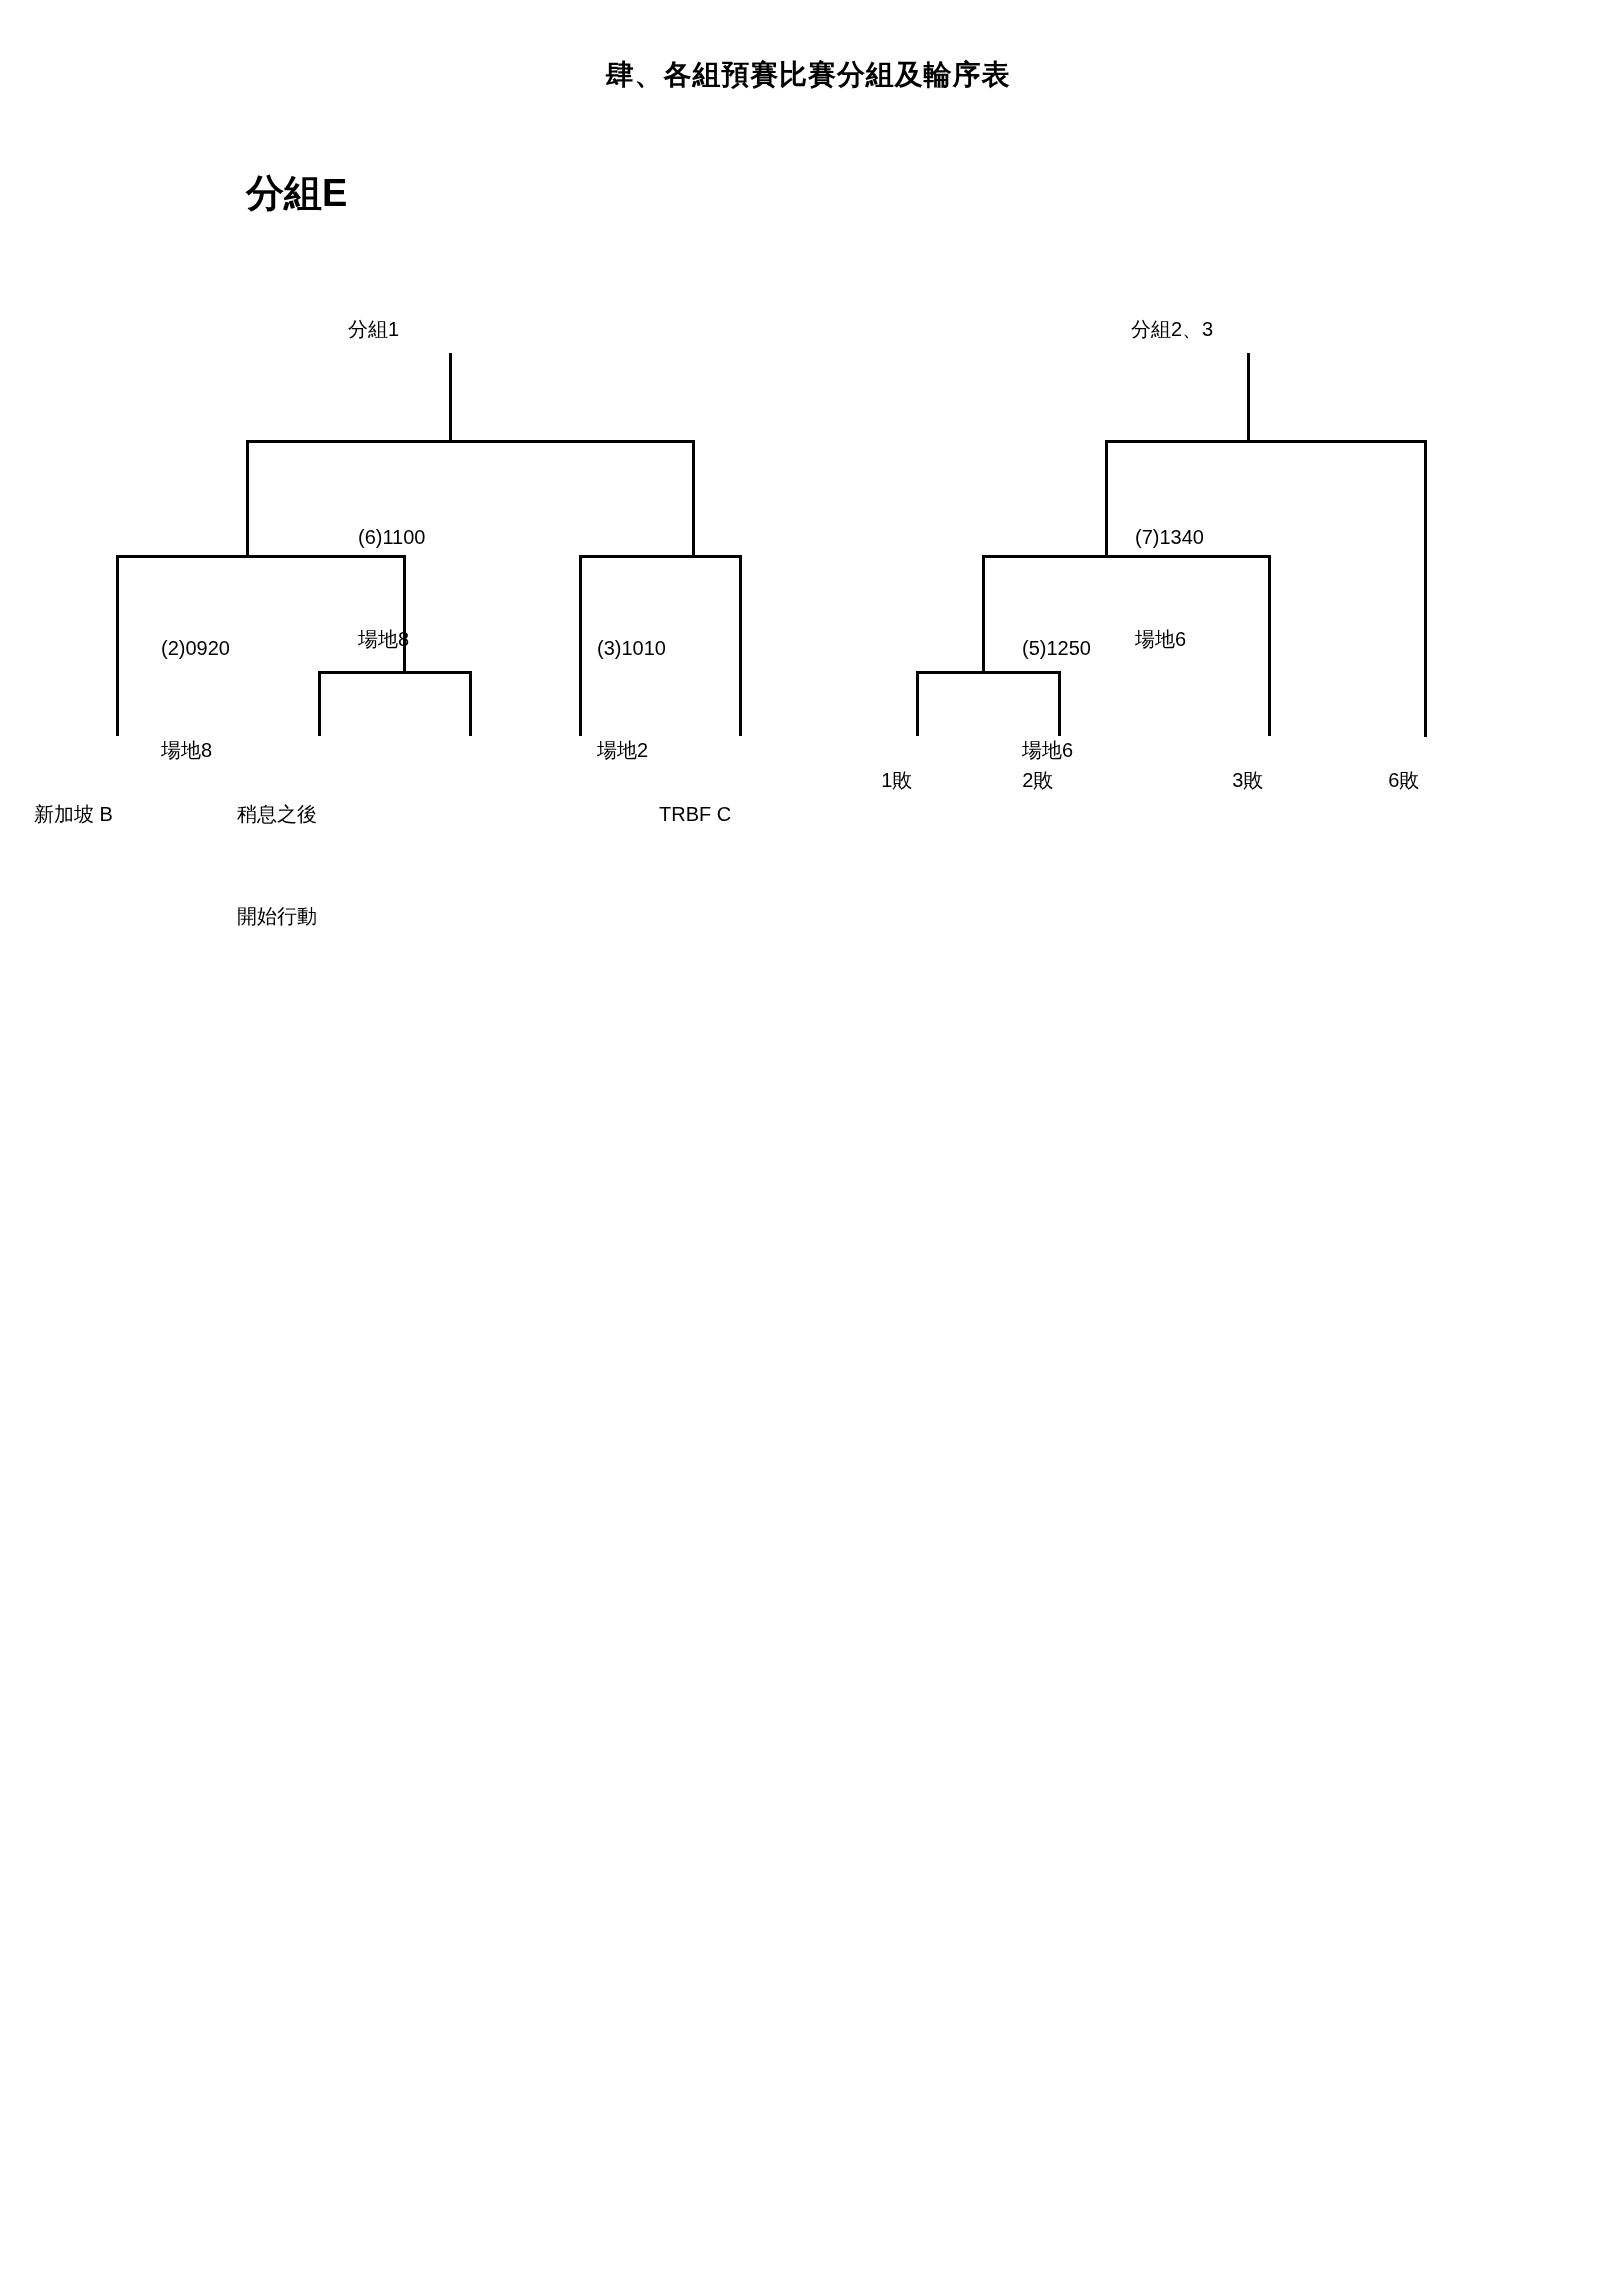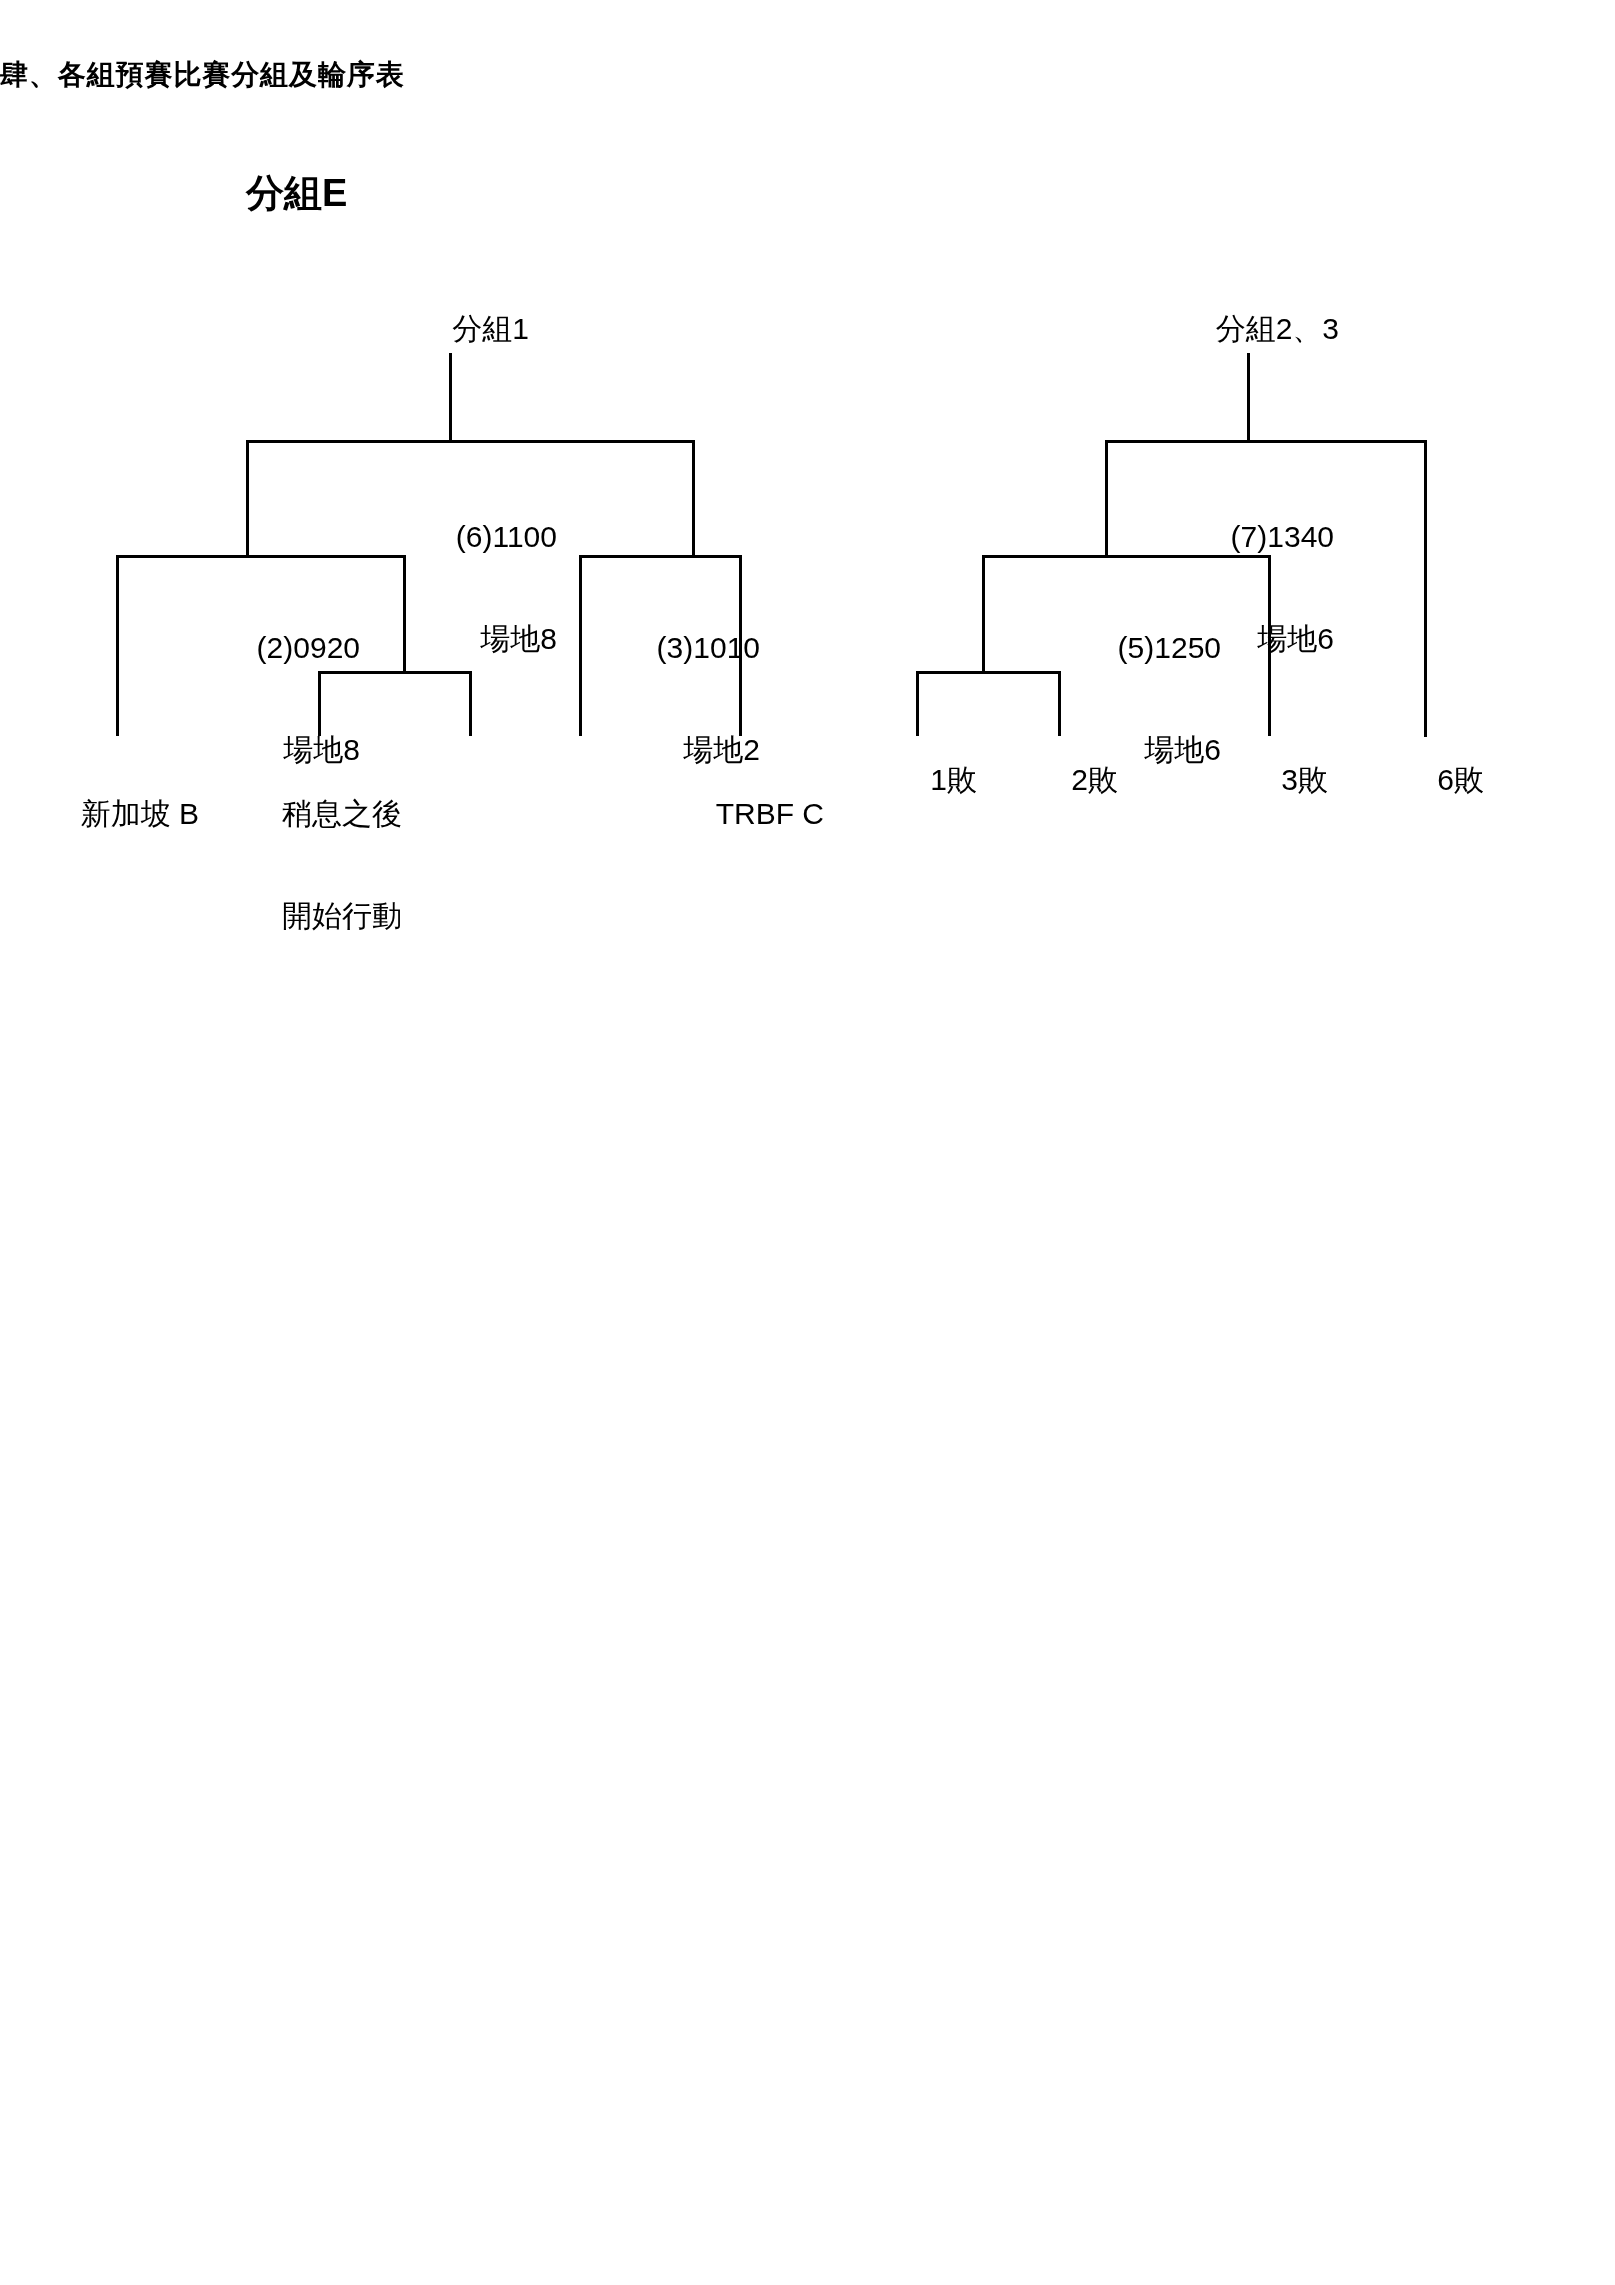--- a/index.html
+++ b/index.html
@@ -13,45 +13,45 @@
     position: relative;
     font-family: "Liberation Sans", sans-serif;
     color: #000000;
     overflow: hidden;
   }
   .page-title {
     position: absolute;
     top: 56px;
     left: 0;
     width: 1616px;
-    text-align: left;
+    text-align: center;
     font-size: 28px;
     font-weight: bold;
     letter-spacing: 0.9px;
   }
   .group-title {
     position: absolute;
     top: 168px;
     left: 246px;
     font-size: 38px;
     font-weight: bold;
   }
   .bracket-area {
     position: absolute;
     top: 0;
     left: 0;
     width: 1616px;
     height: 905px;
   }
   .lbl {
     position: absolute;
-    font-size: 30px;
+    font-size: 20px;
     line-height: 34px;
     white-space: pre;
-    text-align: right;
+    text-align: left;
   }
   .lbl.two-line {
     line-height: 34px;
   }
   .ln {
     position: absolute;
     background: #000000;
   }
   .ln.h { height: 2.7px; }
   .ln.v { width: 2.7px; }

